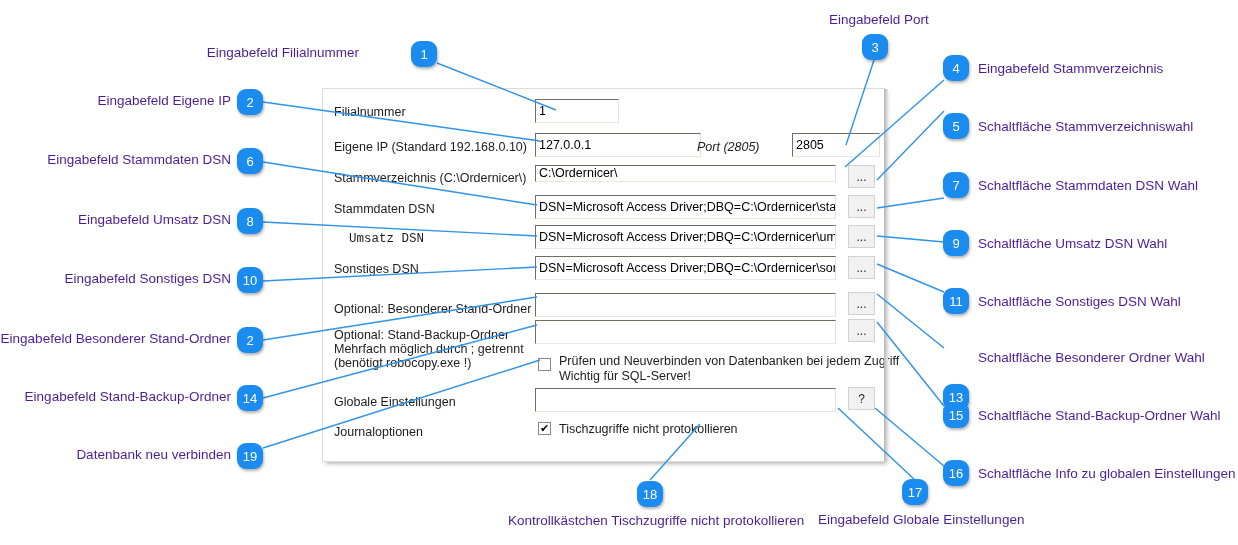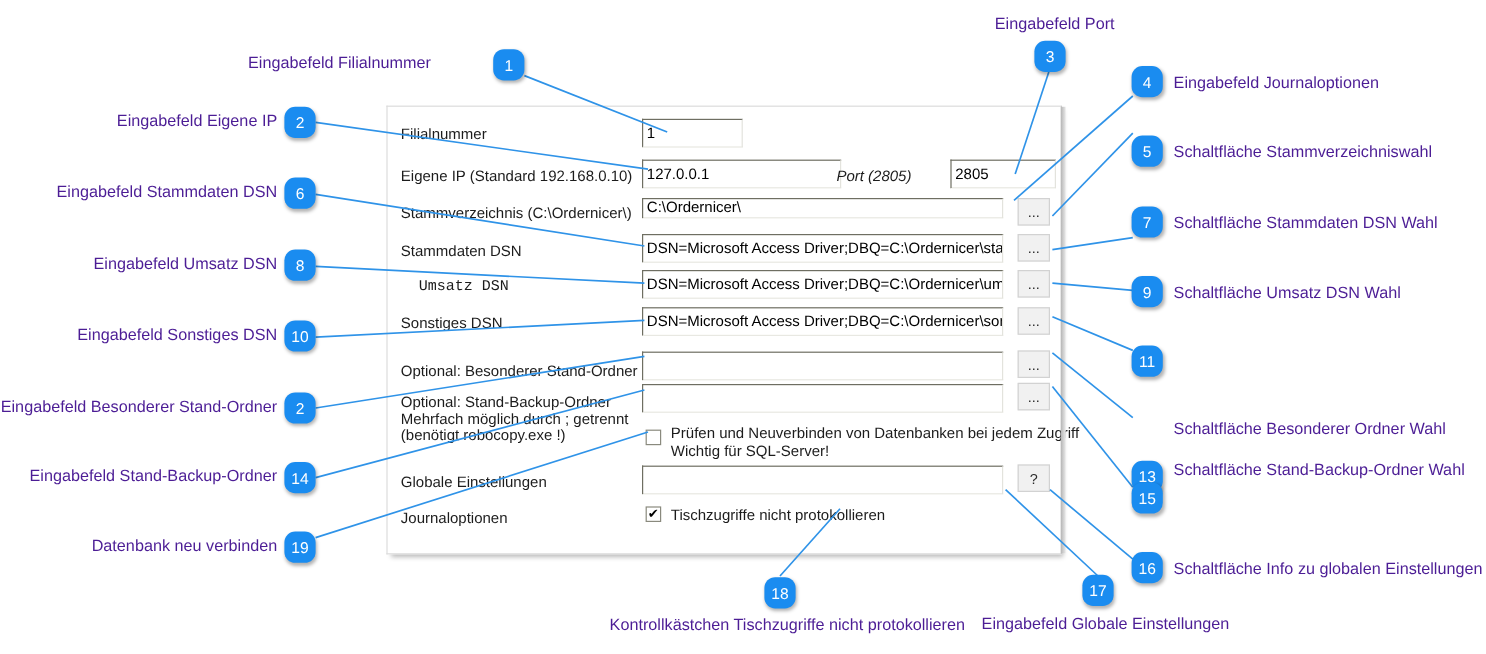--- a/index.html
+++ b/index.html
@@ -268,29 +268,30 @@
   <div class="badge" style="left:237px; top:385px;">14</div>
   <div class="badge" style="left:943px; top:402px;">15</div>
   <div class="badge" style="left:943px; top:460px;">16</div>
   <div class="badge" style="left:902px; top:479px;">17</div>
   <div class="badge" style="left:637px; top:481px;">18</div>
   <div class="badge" style="left:237px; top:443px;">19</div>
 
   <div class="caption right" style="right:879px; top:45px;">Eingabefeld Filialnummer</div>
   <div class="caption right" style="right:1007px; top:93px;">Eingabefeld Eigene IP</div>
   <div class="caption left" style="left:829px; top:12px;">Eingabefeld Port</div>
-  <div class="caption left" style="left:978px; top:61px;">Eingabefeld Journaloptionen</div>
+  <div class="caption left" style="left:978px; top:61px;">Eingabefeld Stammverzeichnis</div>
   <div class="caption left" style="left:978px; top:119px;">Schaltfläche Stammverzeichniswahl</div>
   <div class="caption right" style="right:1007px; top:152px;">Eingabefeld Stammdaten DSN</div>
   <div class="caption left" style="left:978px; top:178px;">Schaltfläche Stammdaten DSN Wahl</div>
   <div class="caption right" style="right:1007px; top:212px;">Eingabefeld Umsatz DSN</div>
   <div class="caption left" style="left:978px; top:236px;">Schaltfläche Umsatz DSN Wahl</div>
   <div class="caption right" style="right:1007px; top:271px;">Eingabefeld Sonstiges DSN</div>
+  <div class="caption left" style="left:978px; top:294px;">Schaltfläche Sonstiges DSN Wahl</div>
   <div class="caption right" style="right:1007px; top:331px;">Eingabefeld Besonderer Stand-Ordner</div>
   <div class="caption left" style="left:978px; top:350px;">Schaltfläche Besonderer Ordner Wahl</div>
   <div class="caption right" style="right:1007px; top:389px;">Eingabefeld Stand-Backup-Ordner</div>
-  <div class="caption left" style="left:978px; top:384px;">Schaltfläche Stand-Backup-Ordner Wahl</div>
+  <div class="caption left" style="left:978px; top:408px;">Schaltfläche Stand-Backup-Ordner Wahl</div>
   <div class="caption left" style="left:818px; top:512px;">Eingabefeld Globale Einstellungen</div>
   <div class="caption left" style="left:978px; top:466px;">Schaltfläche Info zu globalen Einstellungen</div>
   <div class="caption left" style="left:508px; top:513px;">Kontrollkästchen Tischzugriffe nicht protokollieren</div>
   <div class="caption right" style="right:1007px; top:447px;">Datenbank neu verbinden</div>
 
 </div>
 
 </body></html>

